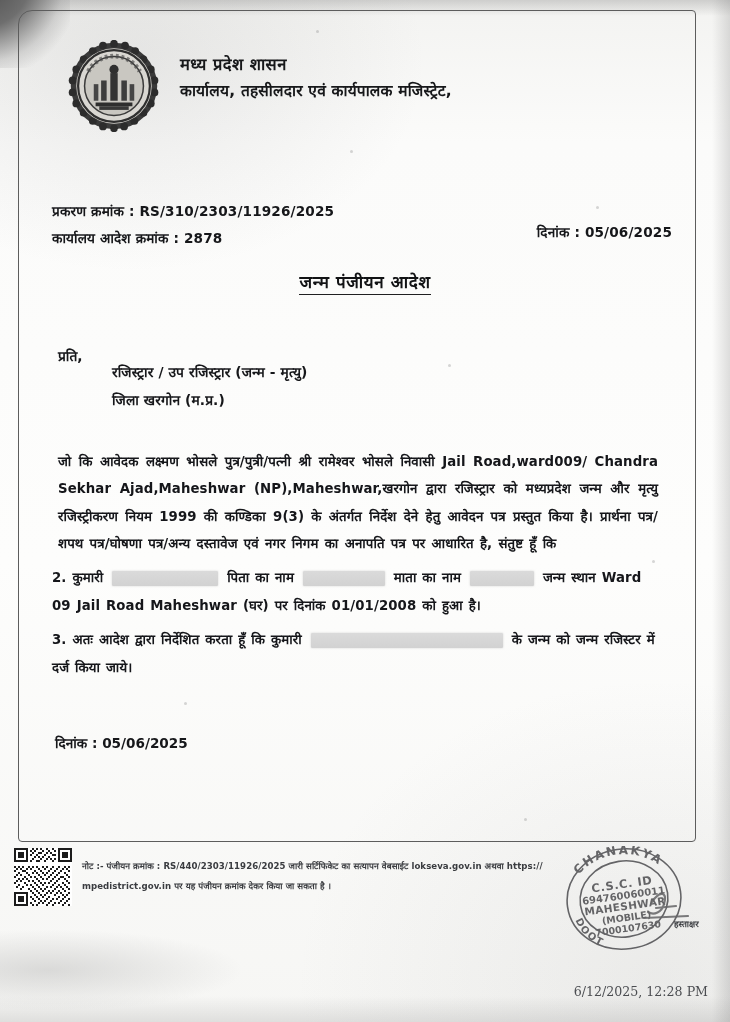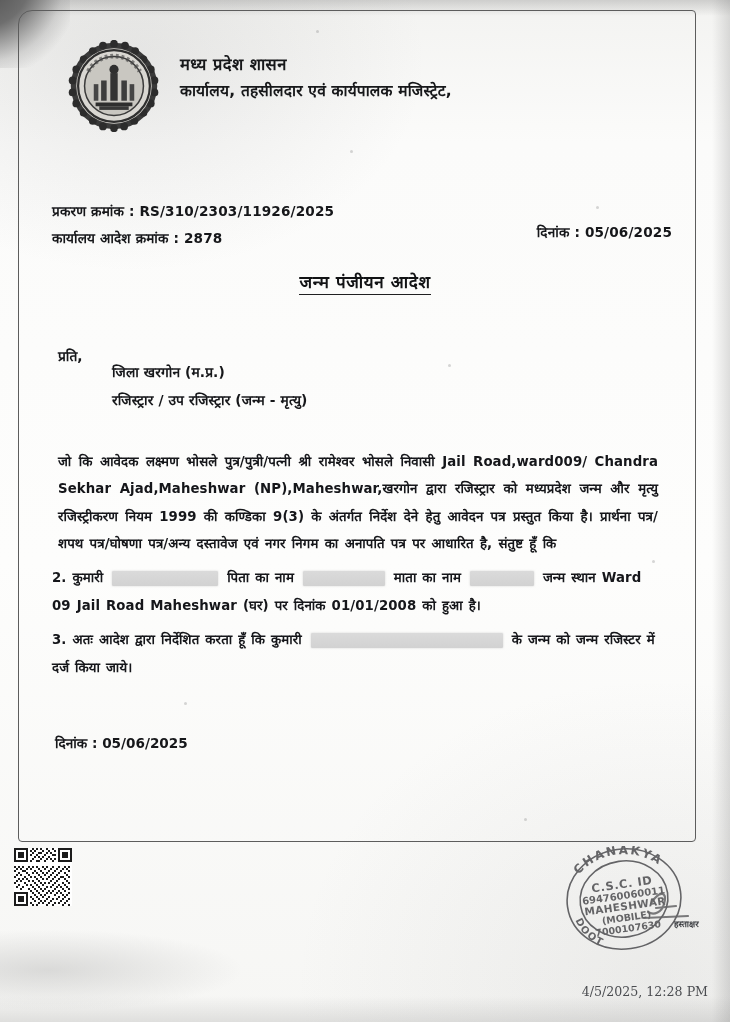--- a/index.html
+++ b/index.html
@@ -230,22 +230,22 @@
     <div class="case-line">कार्यालय आदेश क्रमांक : 2878</div>
   </div>
   <div class="date-right">दिनांक : 05/06/2025</div>
 
   <div class="doc-title">
     <span>जन्म पंजीयन आदेश</span>
   </div>
 
   <div class="to-label">प्रति,</div>
   <div class="to-lines">
+    <div>रजिस्ट्रार / उप रजिस्ट्रार (जन्म - मृत्यु)</div>
     <div>जिला खरगोन (म.प्र.)</div>
-    <div>रजिस्ट्रार / उप रजिस्ट्रार (जन्म - मृत्यु)</div>
   </div>
 
   <div class="body-para">जो कि आवेदक लक्ष्मण भोसले पुत्र/पुत्री/पत्नी श्री रामेश्वर भोसले निवासी Jail Road,ward009/ Chandra Sekhar Ajad,Maheshwar (NP),Maheshwar,खरगोन द्वारा रजिस्ट्रार को मध्यप्रदेश जन्म और मृत्यु रजिस्ट्रीकरण नियम 1999 की कण्डिका 9(3) के अंतर्गत निर्देश देने हेतु आवेदन पत्र प्रस्तुत किया है। प्रार्थना पत्र/शपथ पत्र/घोषणा पत्र/अन्य दस्तावेज एवं नगर निगम का अनापति पत्र पर आधारित है, संतुष्ट हूँ कि</div>
 
   <div class="clause clause-2">
     <span>2.</span>
     <span>कुमारी</span>
     <span class="redact r-w1"></span>
     <span>पिता का नाम</span>
     <span class="redact r-w2"></span>
@@ -470,20 +470,24 @@
         <rect x="9" y="28" width="1" height="1"></rect>
           <rect x="11" y="28" width="1" height="1"></rect>
           <rect x="16" y="28" width="1" height="1"></rect>
           <rect x="19" y="28" width="1" height="1"></rect>
           <rect x="24" y="28" width="1" height="1"></rect>
           <rect x="27" y="28" width="1" height="1"></rect>
       </g>
     </svg>
   </div>
 
+  <div class="foot-note">
+    <div>नोट :- पंजीयन क्रमांक : RS/440/2303/11926/2025 जारी सर्टिफिकेट का सत्यापन वेबसाईट lokseva.gov.in अथवा https://</div>
+    <div>mpedistrict.gov.in पर यह पंजीयन क्रमांक देकर किया जा सकता है ।</div>
+  </div>
   <div class="sig-label-small">हस्ताक्षर</div>
 
   <div class="stamp">
     <svg width="152" height="106" viewBox="0 0 152 106" xmlns="http://www.w3.org/2000/svg">
       <defs>
         <path id="arcTop" d="M18 58 A56 50 0 0 1 130 58"></path>
         <path id="arcBot" d="M24 58 A52 46 0 0 0 128 58"></path>
       </defs>
       <g stroke="#2f2f33" fill="none" stroke-width="1.6" transform="rotate(-8 76 53)">
         <ellipse cx="76" cy="53" rx="57" ry="50"></ellipse>
@@ -503,21 +507,21 @@
         <text x="76" y="86" text-anchor="middle" font-size="9.5">7000107630</text>
       </g>
       <g stroke="#2f2f33" fill="none" stroke-width="2.2" stroke-linecap="round" opacity=".85">
         <path d="M104 56 C112 44, 120 46, 116 58 C114 66, 106 70, 100 66"></path>
         <path d="M96 72 L140 70"></path>
         <path d="M108 62 L128 60"></path>
       </g>
     </svg>
   </div>
 
-  <div class="timestamp">4/5/2025, 12:28 PM</div>
+  <div class="timestamp">6/12/2025, 12:28 PM</div>
 
   <div class="speckle" style="left:316px;top:30px;"></div>
   <div class="speckle" style="left:350px;top:150px;"></div>
   <div class="speckle" style="left:596px;top:206px;"></div>
   <div class="speckle" style="left:448px;top:364px;"></div>
   <div class="speckle" style="left:652px;top:560px;"></div>
   <div class="speckle" style="left:184px;top:702px;"></div>
   <div class="speckle" style="left:524px;top:818px;"></div>
 
 </div>

